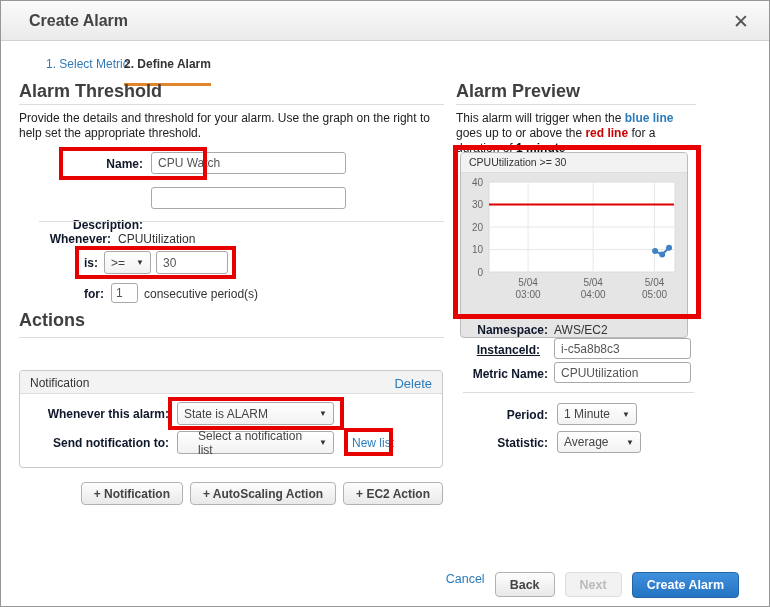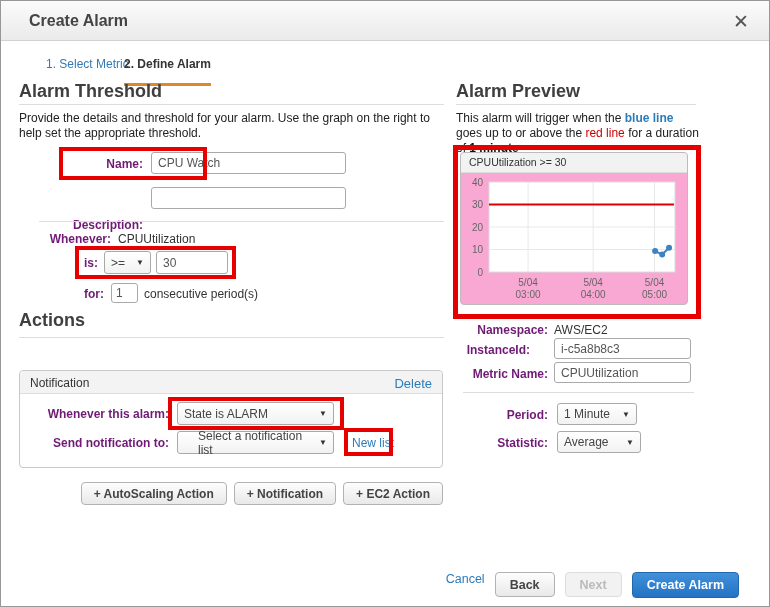--- a/index.html
+++ b/index.html
@@ -8,21 +8,21 @@
   .dlg-header { position:absolute; left:0; top:0; width:100%; height:40px;
     background:linear-gradient(#fbfbfb,#eaeaea); border-bottom:1px solid #d2d2d2; }
   .dlg-title { position:absolute; left:28px; top:0; line-height:40px; font-size:16px; font-weight:bold; color:#444; }
   .dlg-close { position:absolute; right:20px; top:9px; font-size:19px; color:#555; cursor:pointer; }
   .tab-link { position:absolute; left:45px; top:56px; font-size:12px; color:#3379b7; cursor:pointer; }
   .tab-active { position:absolute; left:123px; top:56px; font-size:12px; font-weight:bold; color:#333;
     padding-bottom:12px; border-bottom:3px solid #e2862c; cursor:pointer; }
   h2.sec { position:absolute; font-size:18px; font-weight:bold; color:#3f3f3f; }
   .hr { position:absolute; border-top:1px solid #ddd; height:0; }
   .para { position:absolute; font-size:12px; color:#222; line-height:15px; }
-  .lbl { position:absolute; font-size:12px; font-weight:bold; color:#701a75; text-align:right; }
+  .lbl { position:absolute; font-size:12px; font-weight:bold; color:#0f172a; text-align:right; }
   .val { position:absolute; font-size:12px; color:#333; }
   .txt { position:absolute; border:1px solid #a9a9a9; border-radius:3px; font-size:12px; color:#555;
     padding:0 6px; font-family:"Liberation Sans",sans-serif; background:#fff; }
   .sel { position:absolute; border:1px solid #a9a9a9; border-radius:3px; font-size:12px; color:#444;
     background:linear-gradient(#ffffff,#f2f2f2); display:flex; align-items:center;
     justify-content:space-between; padding:0 6px; cursor:pointer; }
   .sel .arrow { font-size:8px; color:#333; margin-left:6px; }
   .annot { position:absolute; border:4px solid #e60000; pointer-events:none; }
   .link { color:#2b7cba; font-size:12px; cursor:pointer; text-decoration:none; }
   .panel { position:absolute; left:18px; top:369px; width:424px; height:98px;
@@ -30,33 +30,33 @@
   .panel-head { position:absolute; left:0; top:0; width:100%; height:23px; background:#f3f3f3;
     border-bottom:1px solid #ddd; border-radius:4px 4px 0 0; }
   .panel-title { position:absolute; left:10px; top:5px; font-size:12px; color:#333; }
   .panel-delete { position:absolute; right:10px; top:5px; font-size:13px;text-align:right; }
   .btn-gray { height:23px; padding:0 12px; font-size:12px; font-weight:bold; color:#444;
     background:linear-gradient(#fdfdfd,#e9e9e9); border:1px solid #b2b2b2; border-radius:4px;
     font-family:"Liberation Sans",sans-serif; cursor:pointer; }
   .actions-row { position:absolute; left:18px; top:481px; width:424px; display:flex;
     justify-content:flex-end; gap:7px; }
   .chart-redbox { position:absolute; left:452px; top:144px; width:248px; height:174px; border:5px solid #e60000; pointer-events:none; }
-  .chart-panel { position:absolute; left:459px; top:151px; width:228px; height:153px;
-    border:1px solid #bbb; border-radius:4px; background:#f9a8d4; overflow:hidden; }
+  .chart-panel { position:absolute; left:459px; top:151px; width:228px; height:186px;
+    border:1px solid #bbb; border-radius:4px; background:#e5e5e5; overflow:hidden; }
   .chart-head { height:20px; background:#f2f2f2; border-bottom:1px solid #ddd;
     font-size:10.5px; color:#333; line-height:19px; padding-left:8px; }
   .footer { position:absolute; right:30px; top:571px; display:flex; gap:10px; }
   .btn-back { height:25px; padding:0 14px; font-size:12.5px; }
   .btn-disabled { height:25px; padding:0 14px; font-size:12.5px; font-weight:bold; color:#bbb;
     background:#f2f2f2; border:1px solid #ddd; border-radius:4px; font-family:"Liberation Sans",sans-serif; }
   .btn-primary { height:26px; padding:0 14px; font-size:12.5px; font-weight:bold; color:#fff;
     background:linear-gradient(#4190dc,#2373c4); border:1px solid #2268a8; border-radius:4px;
     font-family:"Liberation Sans",sans-serif; cursor:pointer; }
   .blue-b { color:#2b7cba; font-weight:bold; }
-  .red-b { color:#cc0000; font-weight:normal; }
+  .red-b { color:#cc0000; font-weight:bold; }
   .blk-b { color:#111; font-weight:bold; }
 </style>
 </head>
 <body>
 
 <div class="dialog">
 
   <div class="dlg-header">
     <span class="dlg-title">Create Alarm</span>
     <span class="dlg-close">✕</span>
@@ -110,22 +110,22 @@
     <div class="lbl" style="left:0; top:65px; width:149px;">Send notification to:</div>
     <div class="sel" style="left:157px; top:60px; width:157px; height:23px;padding-left:20px;">
       <span>Select a notification list</span>
       <span class="arrow">▼</span>
     </div>
     <span class="link" style="position:absolute; left:332px; top:65px;">New list</span>
     <div class="annot" style="left:324px; top:57px; width:49px; height:28px;"></div>
   </div>
 
   <div class="actions-row">
+    <button class="btn-gray">+ Notification</button>
     <button class="btn-gray">+ AutoScaling Action</button>
-    <button class="btn-gray">+ Notification</button>
     <button class="btn-gray">+ EC2 Action</button>
   </div>
 
   <h2 class="sec" style="left:455px; top:80px;">Alarm Preview</h2>
   <div class="hr" style="left:455px; top:103px; width:240px;"></div>
   <div class="para" style="left:455px; top:110px; width:245px;"><span>This alarm will trigger when the </span><span class="blue-b">blue line</span><span> goes up to or above the </span><span class="red-b">red line</span><span> for a duration of </span><span class="blk-b">1 minute</span></div>
 
   <div class="chart-panel">
     <div class="chart-head">CPUUtilization &gt;= 30</div>
     <svg width="226" height="132">
@@ -152,21 +152,21 @@
         <circle cx="194.098" cy="78.075" r="3" fill="#3f82c4"></circle>
         <circle cx="201.166" cy="81.45" r="3" fill="#3f82c4"></circle>
         <circle cx="208.048" cy="74.7" r="3" fill="#3f82c4"></circle>
       </svg>
   </div>
   <div class="chart-redbox"></div>
 
   <div class="lbl" style="left:455px; top:322px; width:92px;">Namespace:</div>
   <div class="val" style="left:553px; top:322px;">AWS/EC2</div>
 
-  <div class="lbl" style="left:437px; top:342px; width:92px;">InstanceId:</div>
+  <div class="lbl" style="left:447px; top:342px; width:92px;text-decoration:underline;">InstanceId:</div>
   <input class="txt" style="left: 553px; top: 337px; width: 137px; height: 21px;" value="i-c5a8b8c3">
 
   <div class="lbl" style="left:455px; top:366px; width:92px;">Metric Name:</div>
   <input class="txt" style="left: 553px; top: 361px; width: 137px; height: 21px;" value="CPUUtilization">
 
   <div class="hr" style="left:462px; top:391px; width:231px;"></div>
 
   <div class="lbl" style="left:455px; top:407px; width:92px;">Period:</div>
   <div class="sel" style="left:556px; top:402px; width:80px; height:22px;">
     <span>1 Minute</span>

